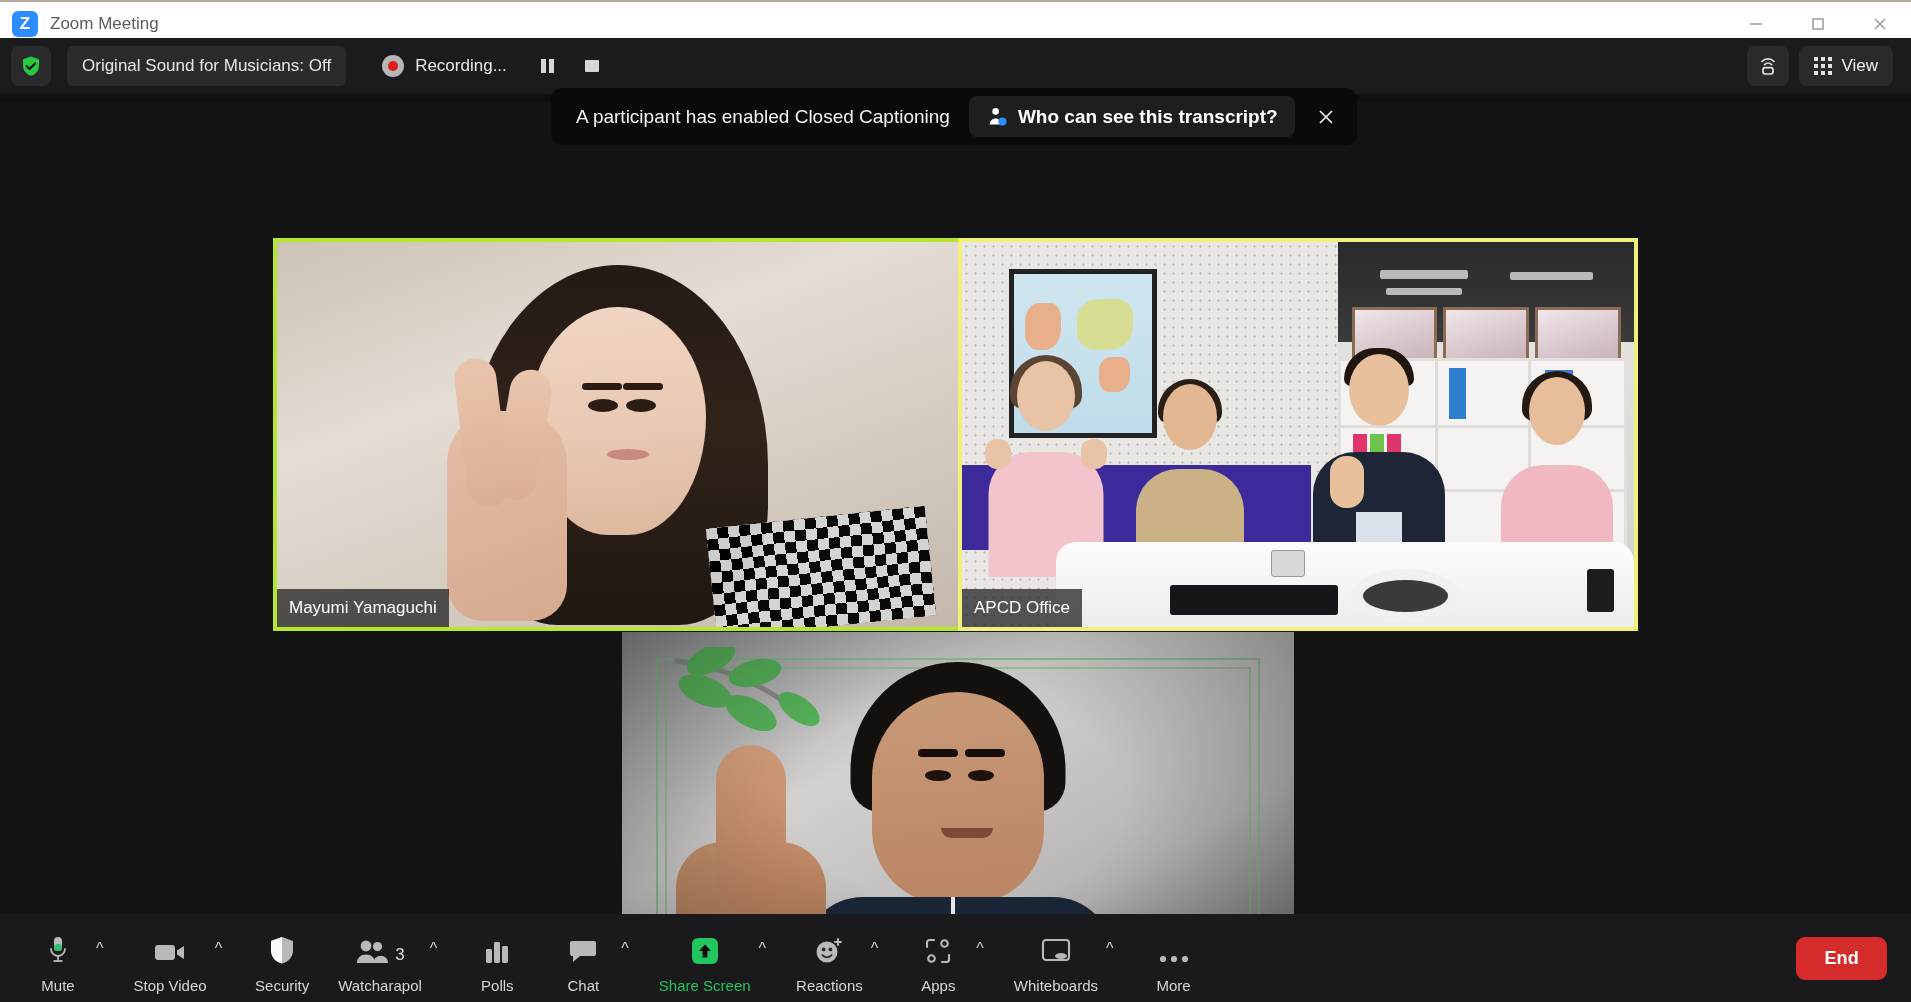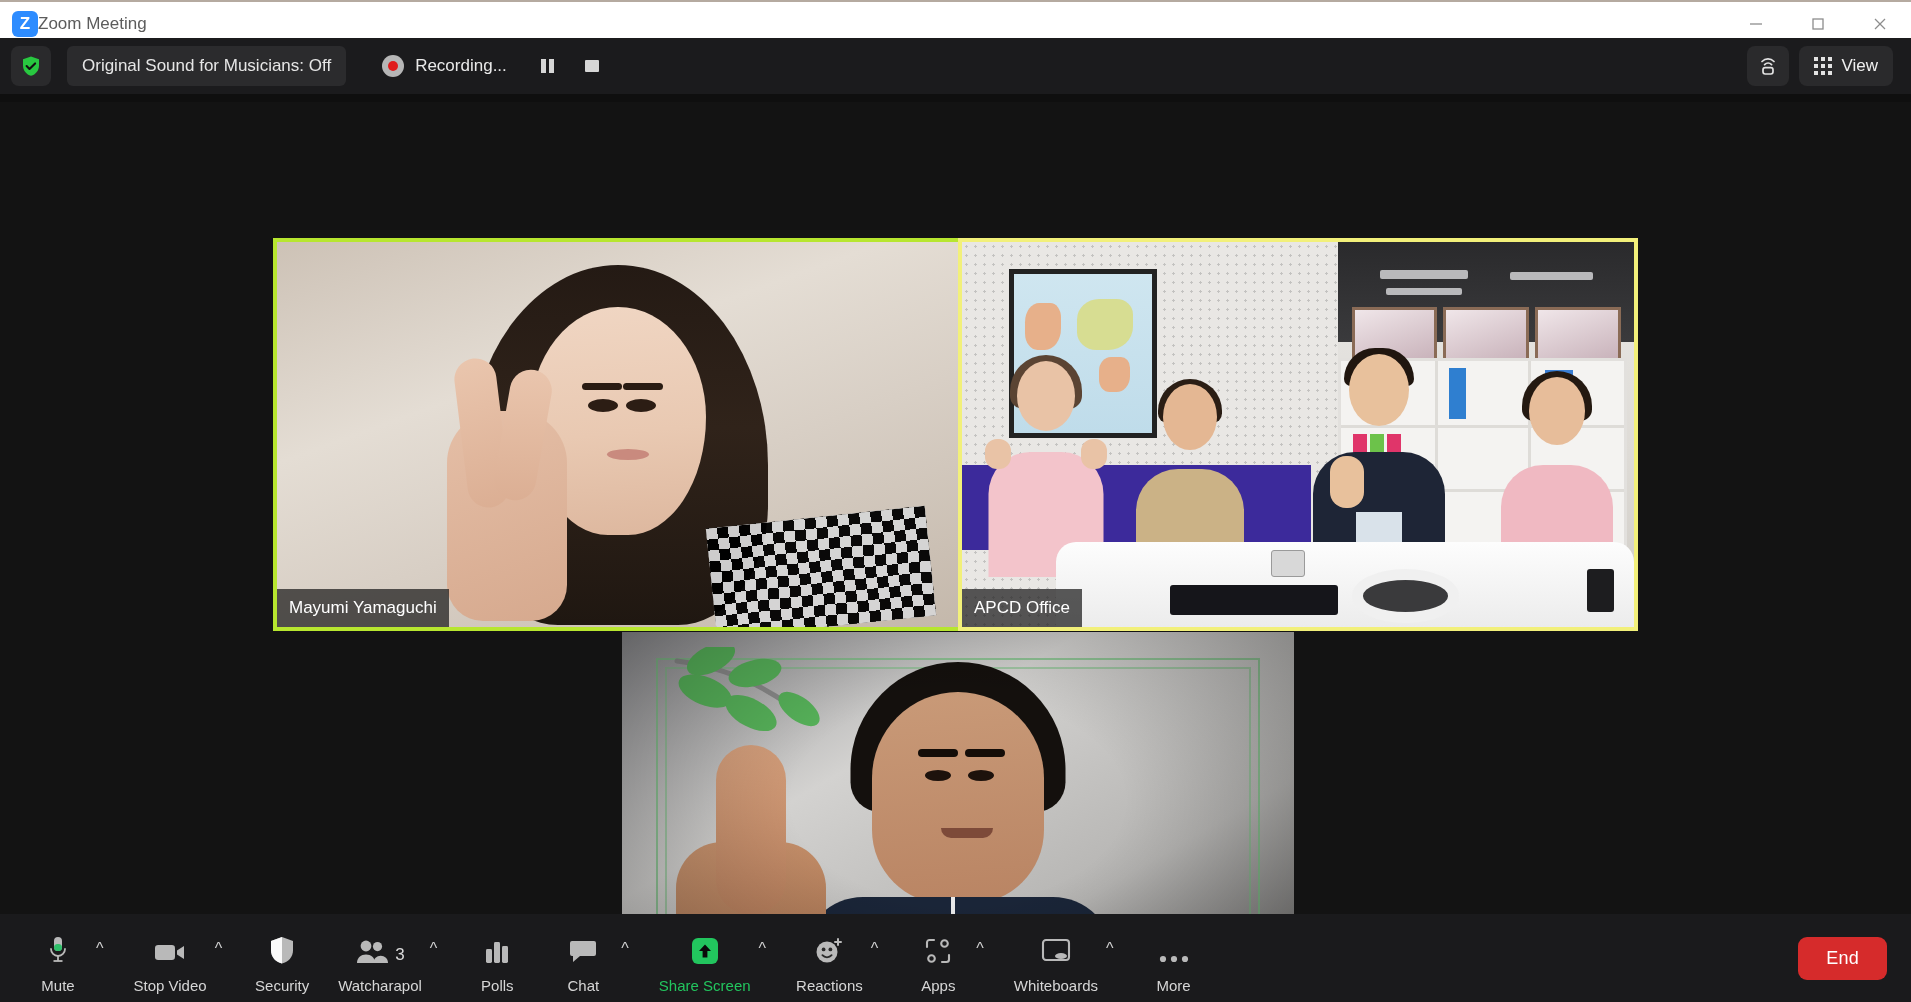--- a/index.html
+++ b/index.html
@@ -17,21 +17,21 @@
     position:absolute; left:0; top:0; width:1911px; height:46px;
     background:#ffffff; display:flex; align-items:center;
     border-top:2px solid #b5aaa0;
   }
   .tb-logo{
     width:26px; height:26px; margin-left:12px; border-radius:6px;
     background:#2d8cff; color:#fff; font-weight:bold; font-size:17px;
     display:flex; align-items:center; justify-content:center;
     font-family:"Liberation Sans", sans-serif;
   }
-  .tb-title{ margin-left:0; font-size:17px; color:#5c5c5c; }
+  .tb-title{ margin-left:12px; font-size:17px; color:#5c5c5c; }
   .tb-btns{ margin-left:auto; display:flex; height:46px; }
   .tb-btn{
     width:62px; height:46px; display:flex; align-items:center; justify-content:center;
     color:#8d8d8d;
   }
   .tb-btn svg{ display:block; }
 
   
   .topbar{
     position:absolute; left:0; top:38px; width:1911px; height:56px;
@@ -272,21 +272,21 @@
   }
   .tb-item .ico{ height:34px; display:flex; align-items:flex-end; justify-content:center;}
   .tb-item .lbl{ font-size:15px; margin-top:12px; white-space:nowrap; color:#d6d6d6;}
   .tb-item.green .lbl{ color:#22c55e; }
   .caret{
     color:#d0d0d0; font-size:16px; padding:18px 10px 0 2px; line-height:1;
   }
   .tb-group{ display:flex; align-items:flex-start; margin-right:14px;}
   .end-btn{
     margin-left:auto; margin-right:24px; background:#d62b2b; color:#fff;
-    font-size:18px; font-weight:normal; border-radius:9px;
+    font-size:18px; font-weight:bold; border-radius:9px;
     padding:11px 28px; letter-spacing:.2px;
   }
   .pcount{ color:#d9d9d9; font-size:17px; margin-left:4px; }
 </style>
 </head>
 <body>
 
 <div id="app">
 
   <div class="titlebar">
@@ -495,20 +495,37 @@
           <path d="M4 9.2a5 5 0 0 0 10 0" fill="none" stroke="#e8453c" stroke-width="1.6" stroke-linecap="round"></path>
           <line x1="9" y1="14.3" x2="9" y2="17.6" stroke="#e8453c" stroke-width="1.6" stroke-linecap="round"></line>
           <line x1="2.4" y1="18.4" x2="15.2" y2="1.6" stroke="#e8453c" stroke-width="2.1" stroke-linecap="round"></line>
         </svg>
         <span class="nm">Watcharapol APCD</span>
       </div>
     </div>
 
   </div>
 
+  <div class="cc-toast">
+    <span class="cc-text">A participant has enabled Closed Captioning</span>
+    <span class="cc-link">
+      <svg width="22" height="22" viewBox="0 0 22 22">
+        <circle cx="9.6" cy="5.4" r="3.3" fill="#fff"></circle>
+        <path d="M3.6 18.6c0-3.6 2.7-6.2 6-6.2s6 2.6 6 6.2z" fill="#fff"></path>
+        <circle cx="16.4" cy="15.6" r="4.1" fill="#2d8cff"></circle>
+      </svg>
+      <span>Who can see this transcript?</span>
+    </span>
+    <span class="cc-close">
+      <svg width="20" height="20" viewBox="0 0 20 20">
+          <line x1="4" y1="4" x2="16" y2="16" stroke="currentColor" stroke-width="1.7"></line>
+          <line x1="16" y1="4" x2="4" y2="16" stroke="currentColor" stroke-width="1.7"></line>
+        </svg>
+    </span>
+  </div>
 
   <div class="toolbar">
     <div class="tb-items">
 
       <div class="tb-group">
         <div class="tb-item">
           <span class="ico">
             <svg width="26" height="30" viewBox="0 0 26 30">
               <rect x="9" y="2" width="8" height="14" rx="4" fill="#b9b9b9"></rect>
               <rect x="9" y="9" width="8" height="7" rx="3.5" fill="#2fc06a"></rect>

